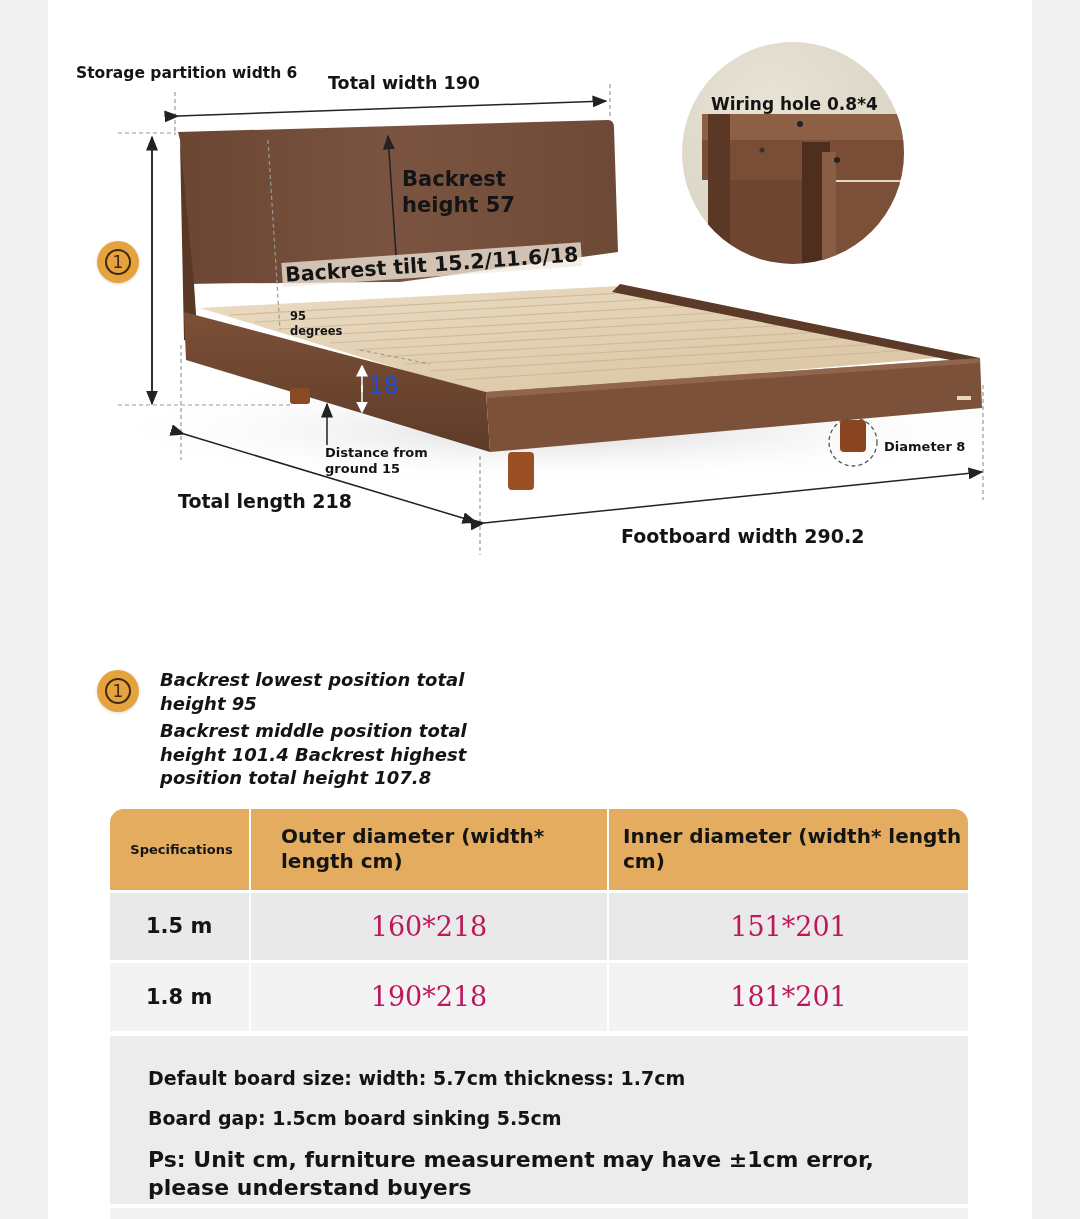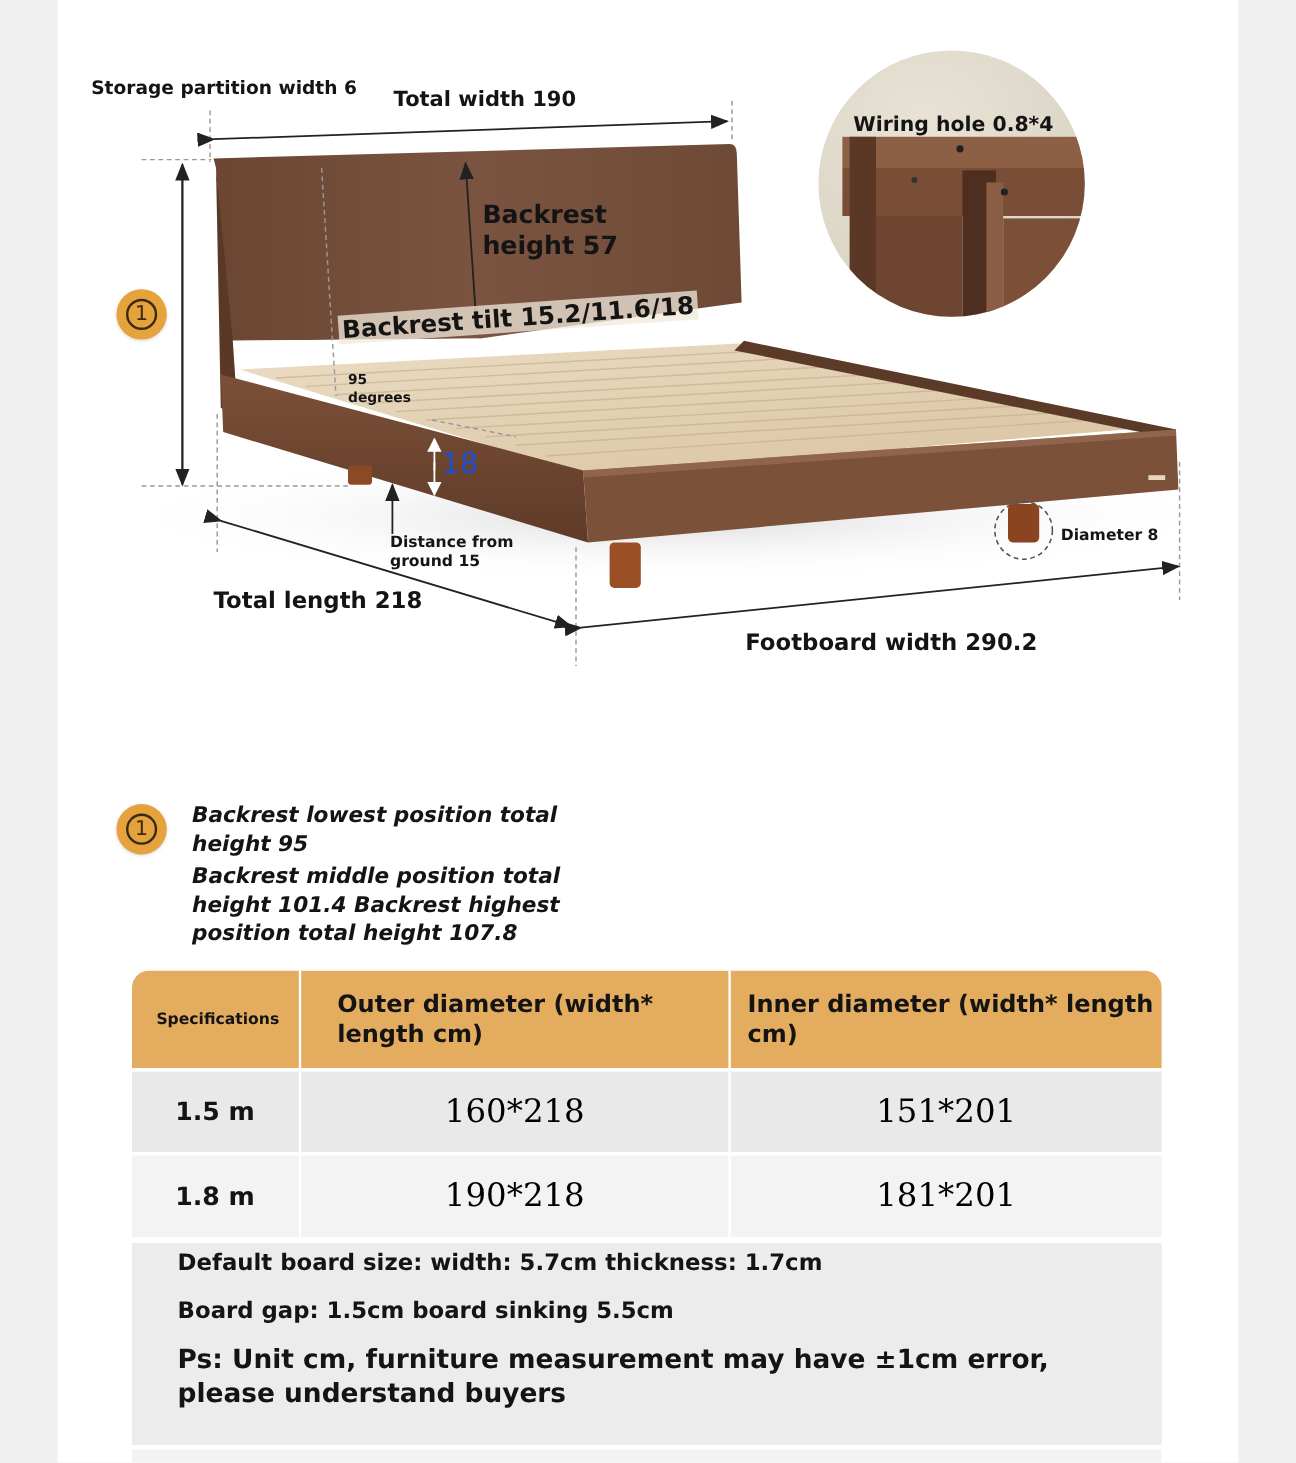--- a/index.html
+++ b/index.html
@@ -22,22 +22,22 @@
   thead tr th:last-child { border-top-right-radius: 14px; }
   th + th, td + td { border-left: 2px solid #fff; }
   tbody tr td { height: 70px; vertical-align: middle; border-top: 3px solid #fff; }
   .r0 td { background: #e9e9e9; }
   .r1 td { background: #f3f3f3; }
   .spec-h { width: 140px; font-size: 13px; text-align: center; padding-left: 4px; }
   .outer-h, .inner-h { font-size: 20px; line-height: 25px; padding-left: 30px !important; }
   .outer-h { width: 358px; padding-left: 30px; }
   .inner-h { padding-left: 14px !important; }
   .spec-c { font-weight: bold; font-size: 21px; padding-left: 36px; }
-  .val-c { font-family: "DejaVu Serif", "Liberation Serif", serif; font-size: 27px; color: #000000; text-align: center; }
-  .footer-box { position: absolute; left: 110px; top: 1036px; width: 858px; height: 168px; background: #ececec; padding: 4px 0 0 38px; }
+  .val-c { font-family: "DejaVu Serif", "Liberation Serif", serif; font-size: 27px; color: #be185d; text-align: center; }
+  .footer-box { position: absolute; left: 110px; top: 1036px; width: 858px; height: 168px; background: #ececec; padding: 30px 0 0 38px; }
   .footer-box .f1 { font-weight: bold; font-size: 19px; line-height: 24px; margin-bottom: 16px; }
   .footer-box .f3 { font-weight: bold; font-size: 22px; line-height: 28px; }
   .footer-strip { position: absolute; left: 110px; top: 1208px; width: 858px; height: 11px; background: #f3f3f3; }
 </style>
 </head>
 <body>
 
 <div class="panel"></div>
 
 <svg width="1080" height="600">

